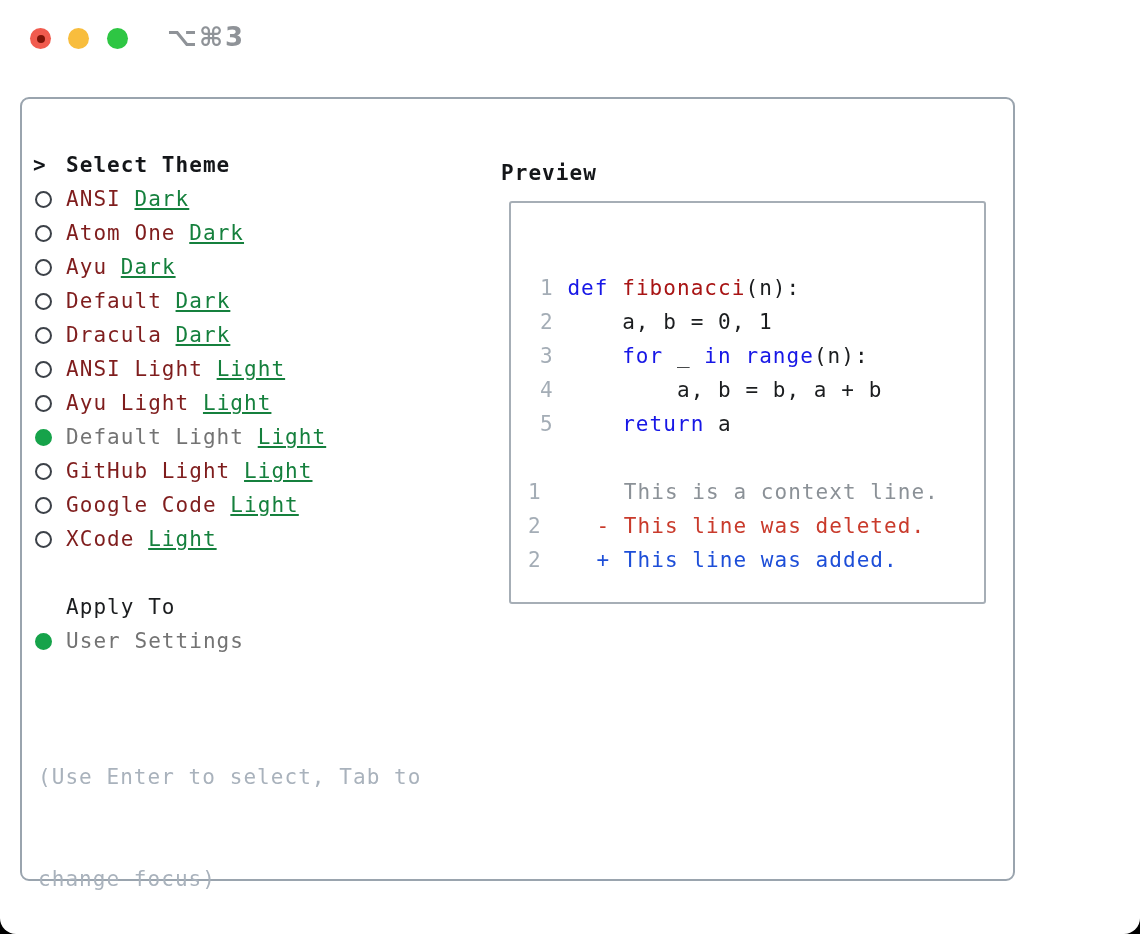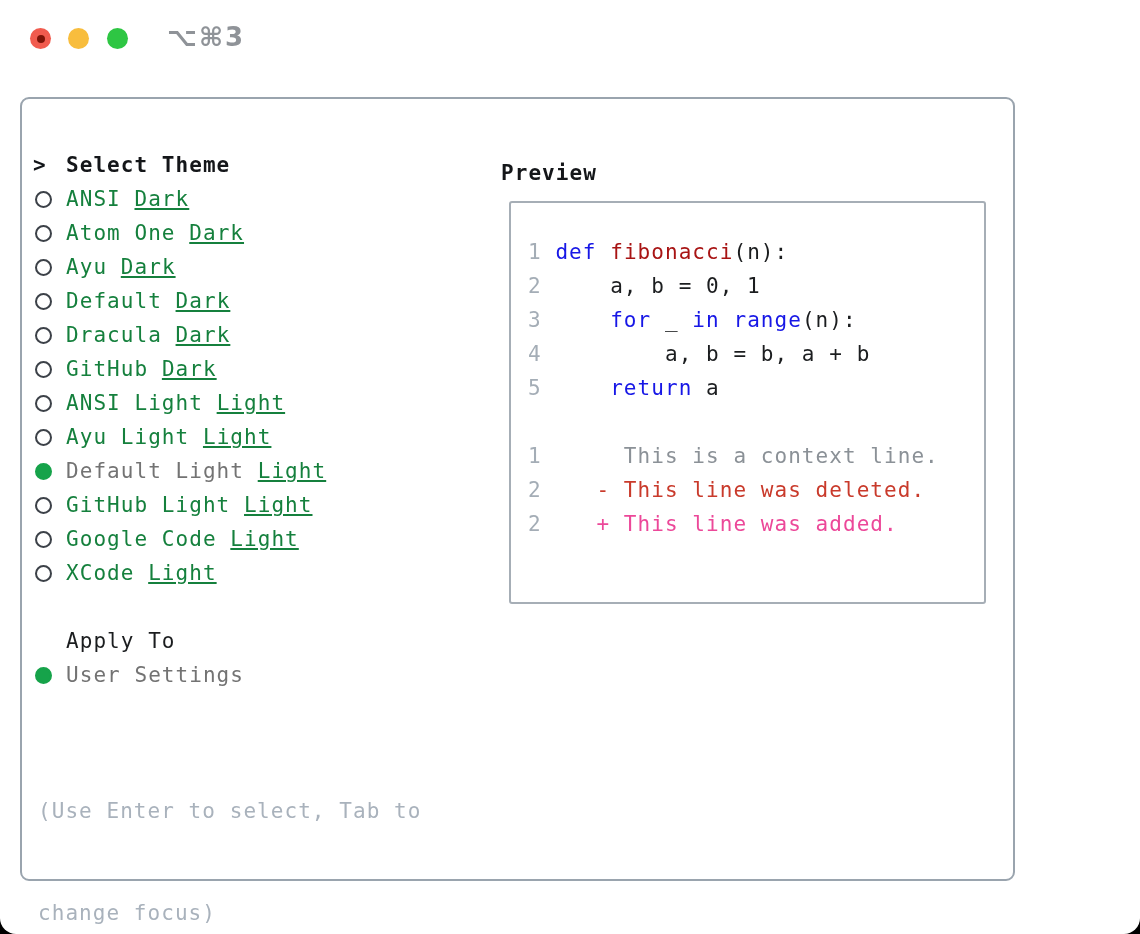--- a/index.html
+++ b/index.html
@@ -32,41 +32,41 @@
   }
   .mono{font-size:21px;letter-spacing:1.05px;line-height:34px;}
   .row{display:flex;align-items:center;height:34px;white-space:pre;}
   .spacer{height:34px;}
   .marker{display:inline-flex;align-items:center;width:33px;flex:0 0 33px;}
   .prompt{color:#111418;font-weight:700;}
   .circle{width:13px;height:13px;border:2px solid #3c4148;border-radius:50%;margin-left:2px;box-sizing:content-box;}
   .circle.sel{background:#16a34a;border-color:#16a34a;}
   .hdr{font-weight:700;color:#141619;}
   .subhdr{color:#1b1d1f;}
-  .label{color:#15803d;}
+  .label{color:#7f1d1d;}
   .label.sel{color:#737373;}
   .variant{color:#15803d;text-decoration:underline;}
   .left-col{position:absolute;left:11px;top:49px;}
   .help{color:#a9b2bc;margin-left:5px;white-space:pre;}
   
   .preview-label{position:absolute;left:479px;top:57px;height:34px;display:flex;align-items:center;}
   .preview-box{
     position:absolute;left:487px;top:102px;width:473px;height:399px;
     border:2px solid #a6aeb6;border-radius:3px;background:#ffffff;overflow:hidden;
   }
-  #code-block{padding:32px 0 0 17px;}
+  #code-block{padding:68px 0 0 17px;margin-left:12px;}
   #diff-block{padding:34px 0 0 17px;}
   .code-line{white-space:pre;height:34px;line-height:34px;}
   .num{color:#a4adb6;}
   .pl{color:#1b1d1f;}
   .kw{color:#1717e6;}
   .fn{color:#a81414;}
   .ctx{color:#8b9197;}
   .del{color:#c93a2b;}
-  .add{color:#ec4899;}
+  .add{color:#1d4ed8;}
 </style>
 </head>
 <body>
 
 <div class="screen">
 
   <div class="titlebar">
     <span class="tl red">
         <span class="dot"></span>
       </span>
@@ -82,21 +82,20 @@
         <span class="marker prompt">&gt;</span>
         <span class="hdr">Select Theme</span>
       </div>
 
       <div id="theme-list">
           <div class="row"><span class="marker"><span class="circle"></span></span><span class="txt"><span class="label">ANSI</span> <span class="variant">Dark</span></span></div>
           <div class="row"><span class="marker"><span class="circle"></span></span><span class="txt"><span class="label">Atom One</span> <span class="variant">Dark</span></span></div>
           <div class="row"><span class="marker"><span class="circle"></span></span><span class="txt"><span class="label">Ayu</span> <span class="variant">Dark</span></span></div>
           <div class="row"><span class="marker"><span class="circle"></span></span><span class="txt"><span class="label">Default</span> <span class="variant">Dark</span></span></div>
           <div class="row"><span class="marker"><span class="circle"></span></span><span class="txt"><span class="label">Dracula</span> <span class="variant">Dark</span></span></div>
-          <div class="row"><span class="marker"><span class="circle"></span></span><span class="txt"><span class="label">GitHub</span> <span class="variant">Dark</span></span></div>
           <div class="row"><span class="marker"><span class="circle"></span></span><span class="txt"><span class="label">ANSI Light</span> <span class="variant">Light</span></span></div>
           <div class="row"><span class="marker"><span class="circle"></span></span><span class="txt"><span class="label">Ayu Light</span> <span class="variant">Light</span></span></div>
           <div class="row"><span class="marker"><span class="circle sel"></span></span><span class="txt"><span class="label sel">Default Light</span> <span class="variant">Light</span></span></div>
           <div class="row"><span class="marker"><span class="circle"></span></span><span class="txt"><span class="label">GitHub Light</span> <span class="variant">Light</span></span></div>
           <div class="row"><span class="marker"><span class="circle"></span></span><span class="txt"><span class="label">Google Code</span> <span class="variant">Light</span></span></div>
           <div class="row"><span class="marker"><span class="circle"></span></span><span class="txt"><span class="label">XCode</span> <span class="variant">Light</span></span></div>
         </div>
 
       <div class="spacer"></div>
 

